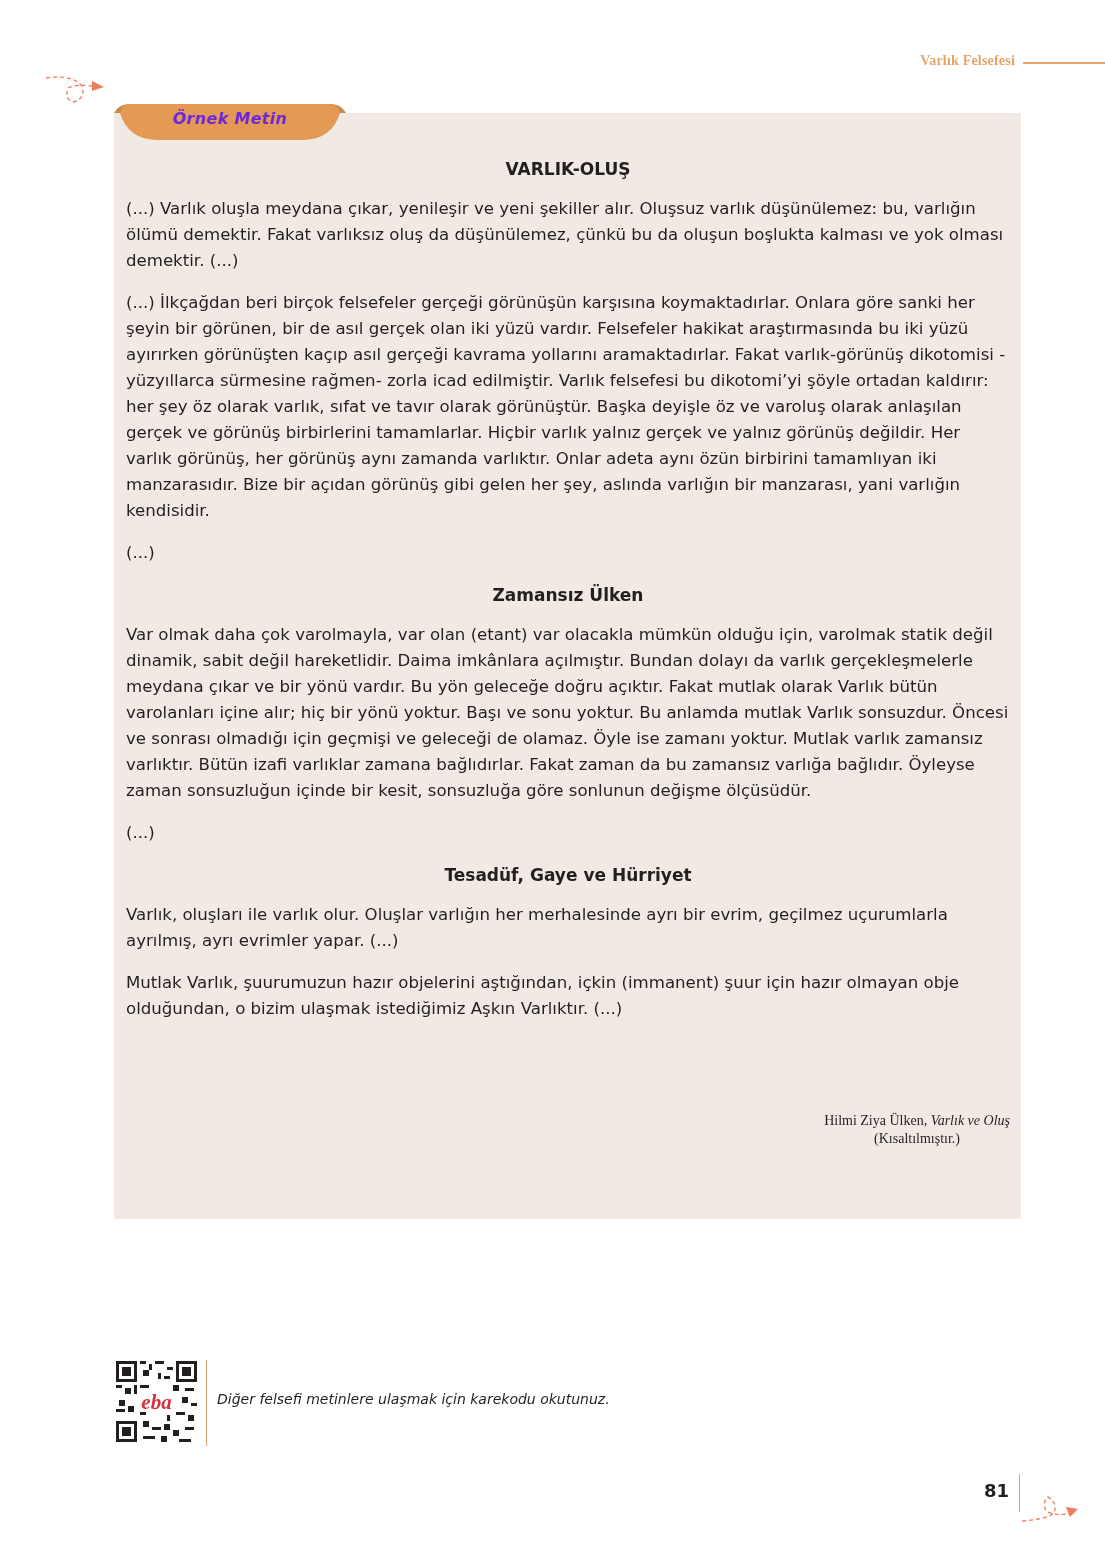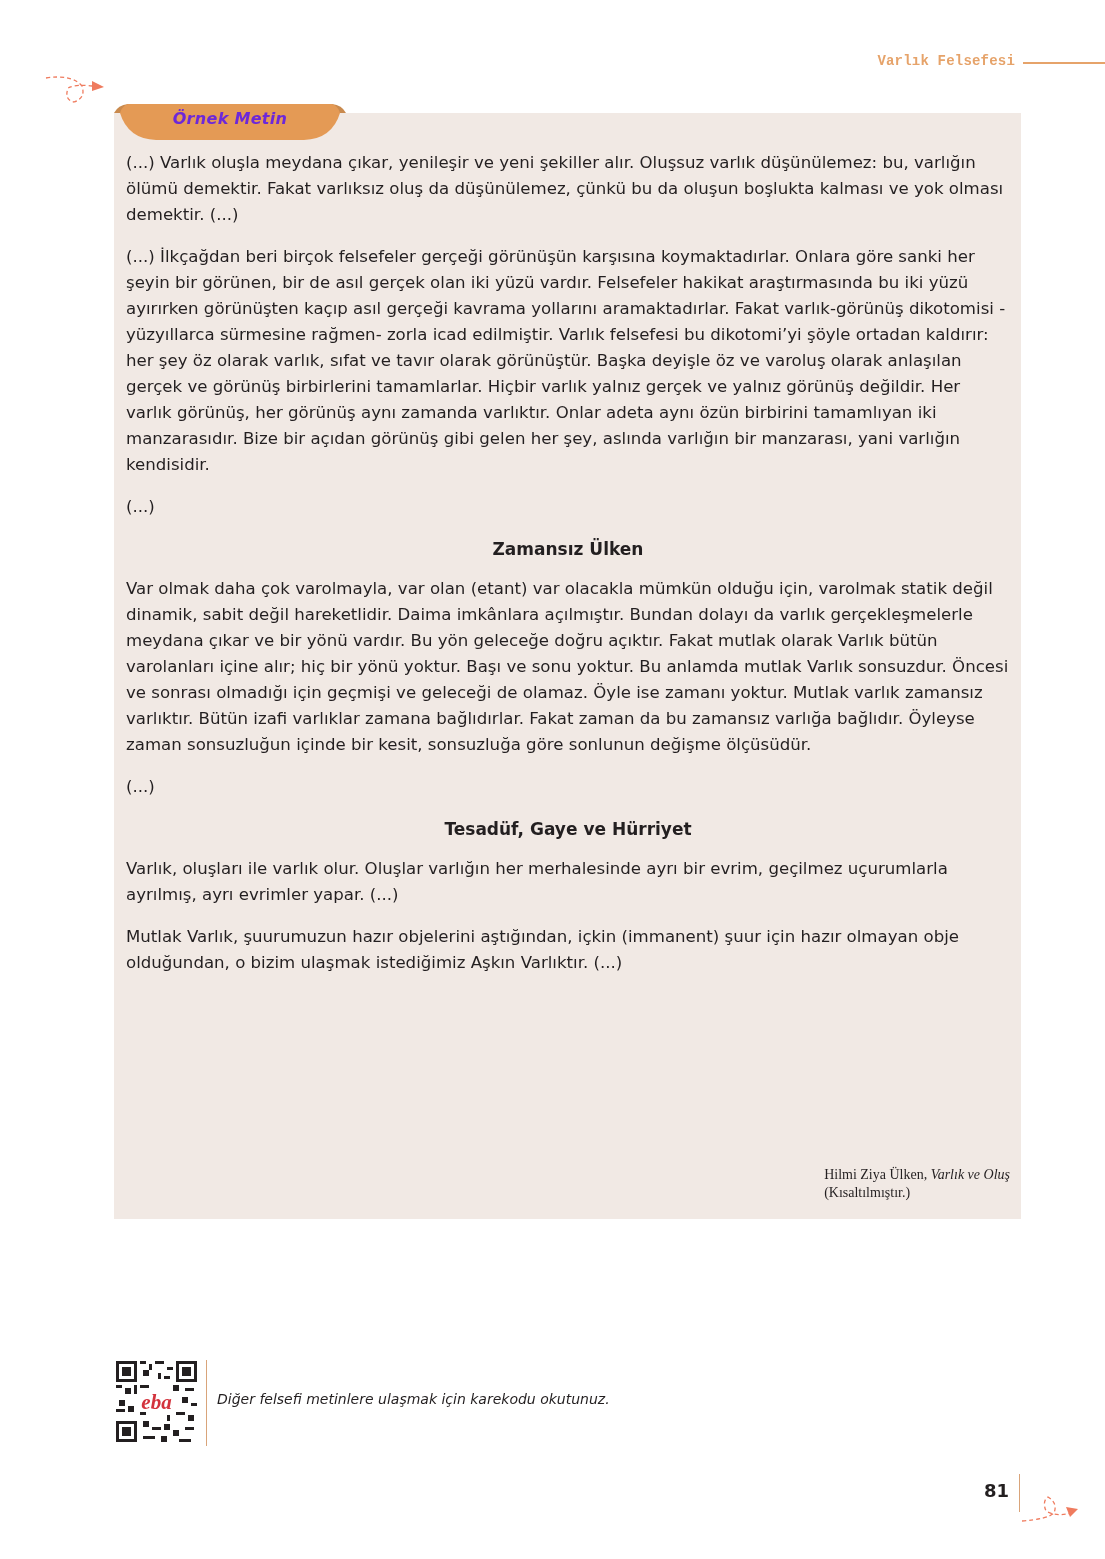--- a/index.html
+++ b/index.html
@@ -2,21 +2,21 @@
 <html><head>
   <meta charset="utf-8">
   <style>
     html, body { margin: 0; padding: 0; }
     body {
       width: 1105px; height: 1559px; position: relative; background: #ffffff;
       font-family: "DejaVu Sans", sans-serif; color: #231f20; overflow: hidden;
     }
     .header-title {
       position: absolute; top: 53px; right: 90px;
-      font-family: Liberation Mono, monospace; font-weight: bold;
+      font-family: Liberation Serif, serif; font-weight: bold;
       font-size: 14px; color: #e6a36a; letter-spacing: 0.2px;
     }
     .header-line {
       position: absolute; top: 62px; left: 1023px; width: 82px; height: 2px; background: #e6a36a;
     }
     .deco-top { position: absolute; left: 42px; top: 70px; width: 70px; height: 36px; }
     .deco-bottom { position: absolute; left: 1020px; top: 1485px; width: 85px; height: 40px; }
 
     .card {
       position: absolute; left: 114px; top: 113px; width: 907px; height: 1106px;
@@ -34,21 +34,21 @@
 
     .content {
       position: absolute; left: 126px; top: 150px; width: 884px;
       font-size: 16.6px; line-height: 26px; color: #231f20;
     }
     .content h2 {
       margin: 6px 0 14px 0; text-align: center; font-size: 17px; font-weight: bold; line-height: 26px;
     }
     .content p { margin: 0 0 16px 0; text-align: left; }
     .citation {
-      position: absolute; right: 95px; top: 1166px; text-align: left;
+      position: absolute; right: 95px; top: 1112px; text-align: center;
       font-family: "Liberation Serif", serif; font-size: 14px; line-height: 18px; color: #231f20;
     }
     .citation i { font-style: italic; }
 
     .qr { position: absolute; left: 116px; top: 1361px; width: 81px; height: 81px; }
     .qr-divider { position: absolute; left: 206px; top: 1360px; width: 1px; height: 86px; background: #d9a47a; }
     .qr-text {
       position: absolute; left: 217px; top: 1391px;
       font-family: "DejaVu Sans", sans-serif; font-style: italic; font-size: 14px; color: #231f20;
     }
@@ -74,20 +74,21 @@
   <svg width="232" height="38" viewBox="0 0 232 38">
     <path d="M0 10 Q4 2 14 1 L218 1 Q228 2 232 10 Z" fill="#c98a4e"></path>
     <path d="M6 10 L226 10 Q218 36 190 37 L42 37 Q14 36 6 10 Z" fill="#e49a55"></path>
     <path d="M14 1 L218 1 Q224 3 226 10 L6 10 Q8 3 14 1 Z" fill="#e49a55"></path>
   </svg>
   <div class="tab-label">Örnek Metin</div>
 </div>
 
 <div class="content">
   <section>
+    <h2>VARLIK-OLUŞ</h2>
     <p>(...) Varlık oluşla meydana çıkar, yenileşir ve yeni şekiller alır. Oluşsuz varlık düşünülemez: bu, varlığın ölümü demektir. Fakat varlıksız oluş da düşünülemez, çünkü bu da oluşun boşlukta kalması ve yok olması demektir. (...)</p>
   </section>
   <section>
     <p>(...) İlkçağdan beri birçok felsefeler gerçeği görünüşün karşısına koymaktadırlar. Onlara göre sanki her şeyin bir görünen, bir de asıl gerçek olan iki yüzü vardır. Felsefeler hakikat araştırmasında bu iki yüzü ayırırken görünüşten kaçıp asıl gerçeği kavrama yollarını aramaktadırlar. Fakat varlık-görünüş dikotomisi -yüzyıllarca sürmesine rağmen- zorla icad edilmiştir. Varlık felsefesi bu dikotomi’yi şöyle ortadan kaldırır: her şey öz olarak varlık, sıfat ve tavır olarak görünüştür. Başka deyişle öz ve varoluş olarak anlaşılan gerçek ve görünüş birbirlerini tamamlarlar. Hiçbir varlık yalnız gerçek ve yalnız görünüş değildir. Her varlık görünüş, her görünüş aynı zamanda varlıktır. Onlar adeta aynı özün birbirini tamamlıyan iki manzarasıdır. Bize bir açıdan görünüş gibi gelen her şey, aslında varlığın bir manzarası, yani varlığın kendisidir.</p>
     <p>(...)</p>
   </section>
   <section>
     <h2>Zamansız Ülken</h2>
     <p>Var olmak daha çok varolmayla, var olan (etant) var olacakla mümkün olduğu için, varolmak statik değil dinamik, sabit değil hareketlidir. Daima imkânlara açılmıştır. Bundan dolayı da varlık gerçekleşmelerle meydana çıkar ve bir yönü vardır. Bu yön geleceğe doğru açıktır. Fakat mutlak olarak Varlık bütün varolanları içine alır; hiç bir yönü yoktur. Başı ve sonu yoktur. Bu anlamda mutlak Varlık sonsuzdur. Öncesi ve sonrası olmadığı için geçmişi ve geleceği de olamaz. Öyle ise zamanı yoktur. Mutlak varlık zamansız varlıktır. Bütün izafi varlıklar zamana bağlıdırlar. Fakat zaman da bu zamansız varlığa bağlıdır. Öyleyse zaman sonsuzluğun içinde bir kesit, sonsuzluğa göre sonlunun değişme ölçüsüdür.</p>
     <p>(...)</p>

